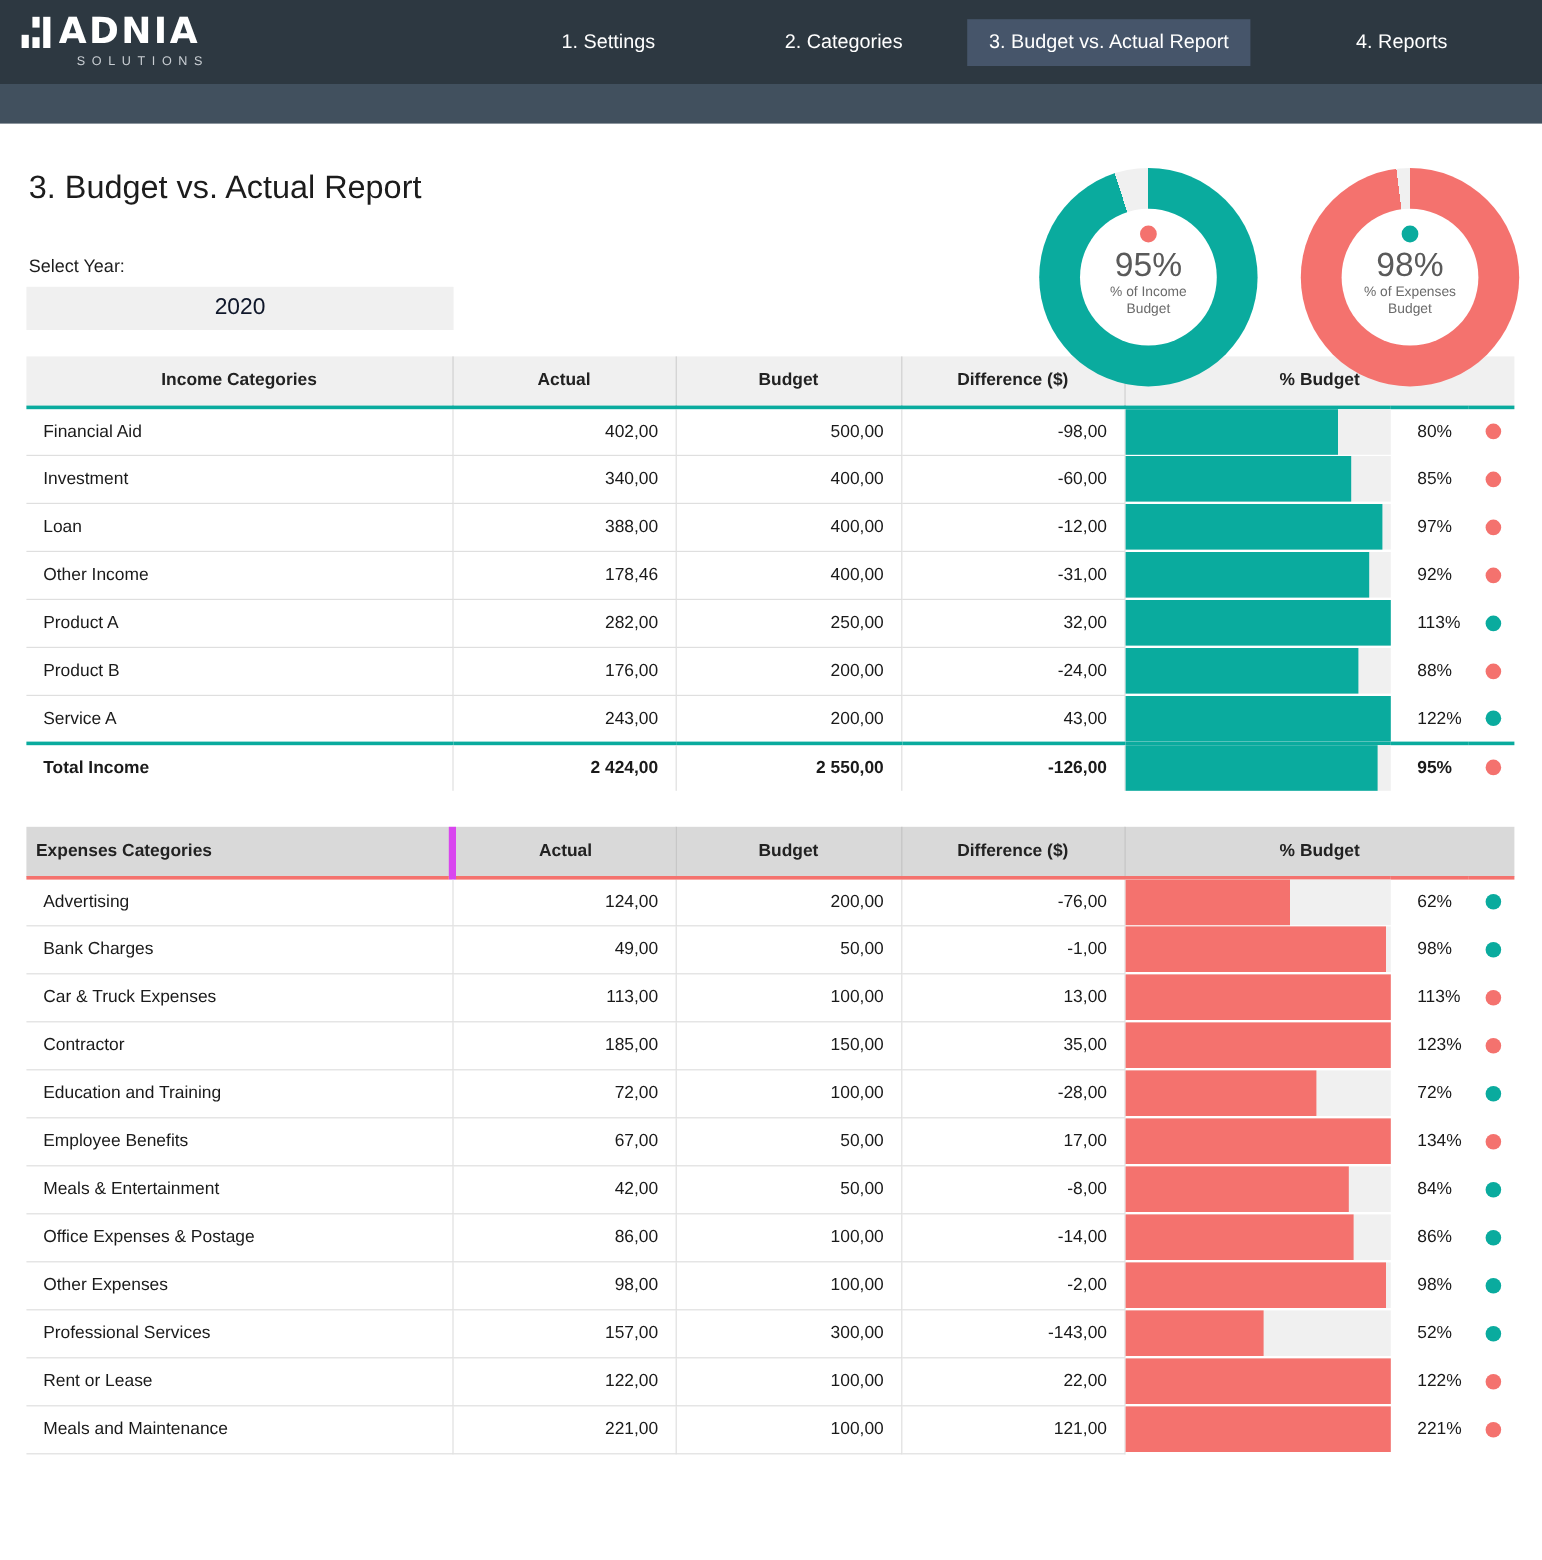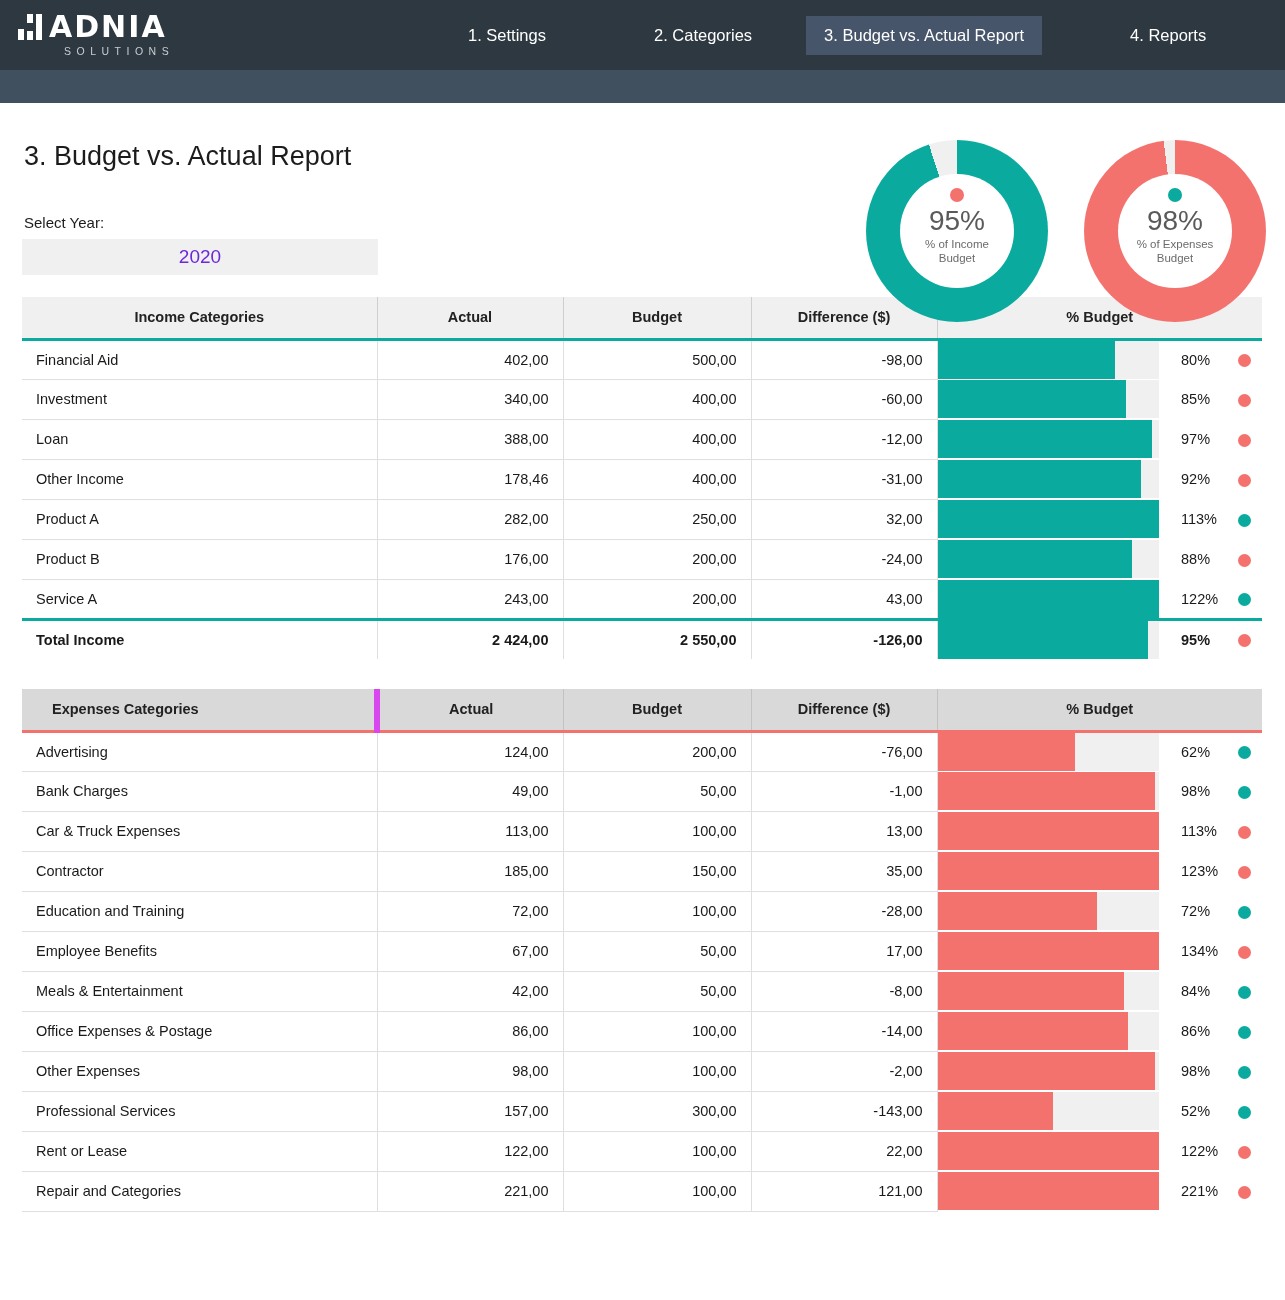--- a/index.html
+++ b/index.html
@@ -113,21 +113,21 @@
   }
   .year-box {
     margin: 8px 0 0 22px;
     width: 356px;
     height: 36px;
     background: #f0f0f0;
     display: flex;
     align-items: center;
     justify-content: center;
     font-size: 19px;
-    color: #6d28d9;
+    color: #0f172a;
     cursor: pointer;
   }
 
   
   .donuts {
     position: absolute;
     top: 140px;
     left: 866px;
     display: flex;
     gap: 36px;
@@ -186,21 +186,21 @@
   .table col.c-dif  { width: 186px; }
   .table col.c-bar  { width: 222px; }
   .table col.c-pct  { width: 65px; }
   .table col.c-ind  { width: 38px; }
 
   .table thead th {
     font-size: 14.5px;
     font-weight: 700;
     color: #222;
     height: 42px;
-    padding: 0 30px;
+    padding: 0 8px;
     box-sizing: border-box;
   }
   .table.income thead th { background: #f0f0f0; }
   .table.expenses thead th { background: #d9d9d9; }
   .table.income thead tr { border-bottom: 3px solid #0aab9e; }
   .table.expenses thead tr { border-bottom: 3px solid #f4726e; }
   .table thead th.th-cat { text-align: center; border-right: 1px solid #cfcfcf; }
   .table.expenses thead th.th-cat { text-align: left; border-right: 6px solid #d946ef; }
   .table thead th.th-num { text-align: center; border-right: 1px solid #cfcfcf; }
   .table.expenses thead th.th-num { border-right: 1px solid #c2c2c2; }
@@ -589,21 +589,21 @@
         <td class="num">22,00</td>
         <td class="bar-cell">
           <div class="track">
             <div class="fill red" style="width: 100%;"></div>
           </div>
         </td>
         <td class="pct">122%</td>
         <td class="ind"><span class="bullet red"></span></td>
       </tr>
       <tr>
-        <td class="cat">Repair and Categories</td>
+        <td class="cat">Meals and Maintenance</td>
         <td class="num">221,00</td>
         <td class="num">100,00</td>
         <td class="num">121,00</td>
         <td class="bar-cell">
           <div class="track">
             <div class="fill red" style="width: 100%;"></div>
           </div>
         </td>
         <td class="pct">221%</td>
         <td class="ind"><span class="bullet red"></span></td>

